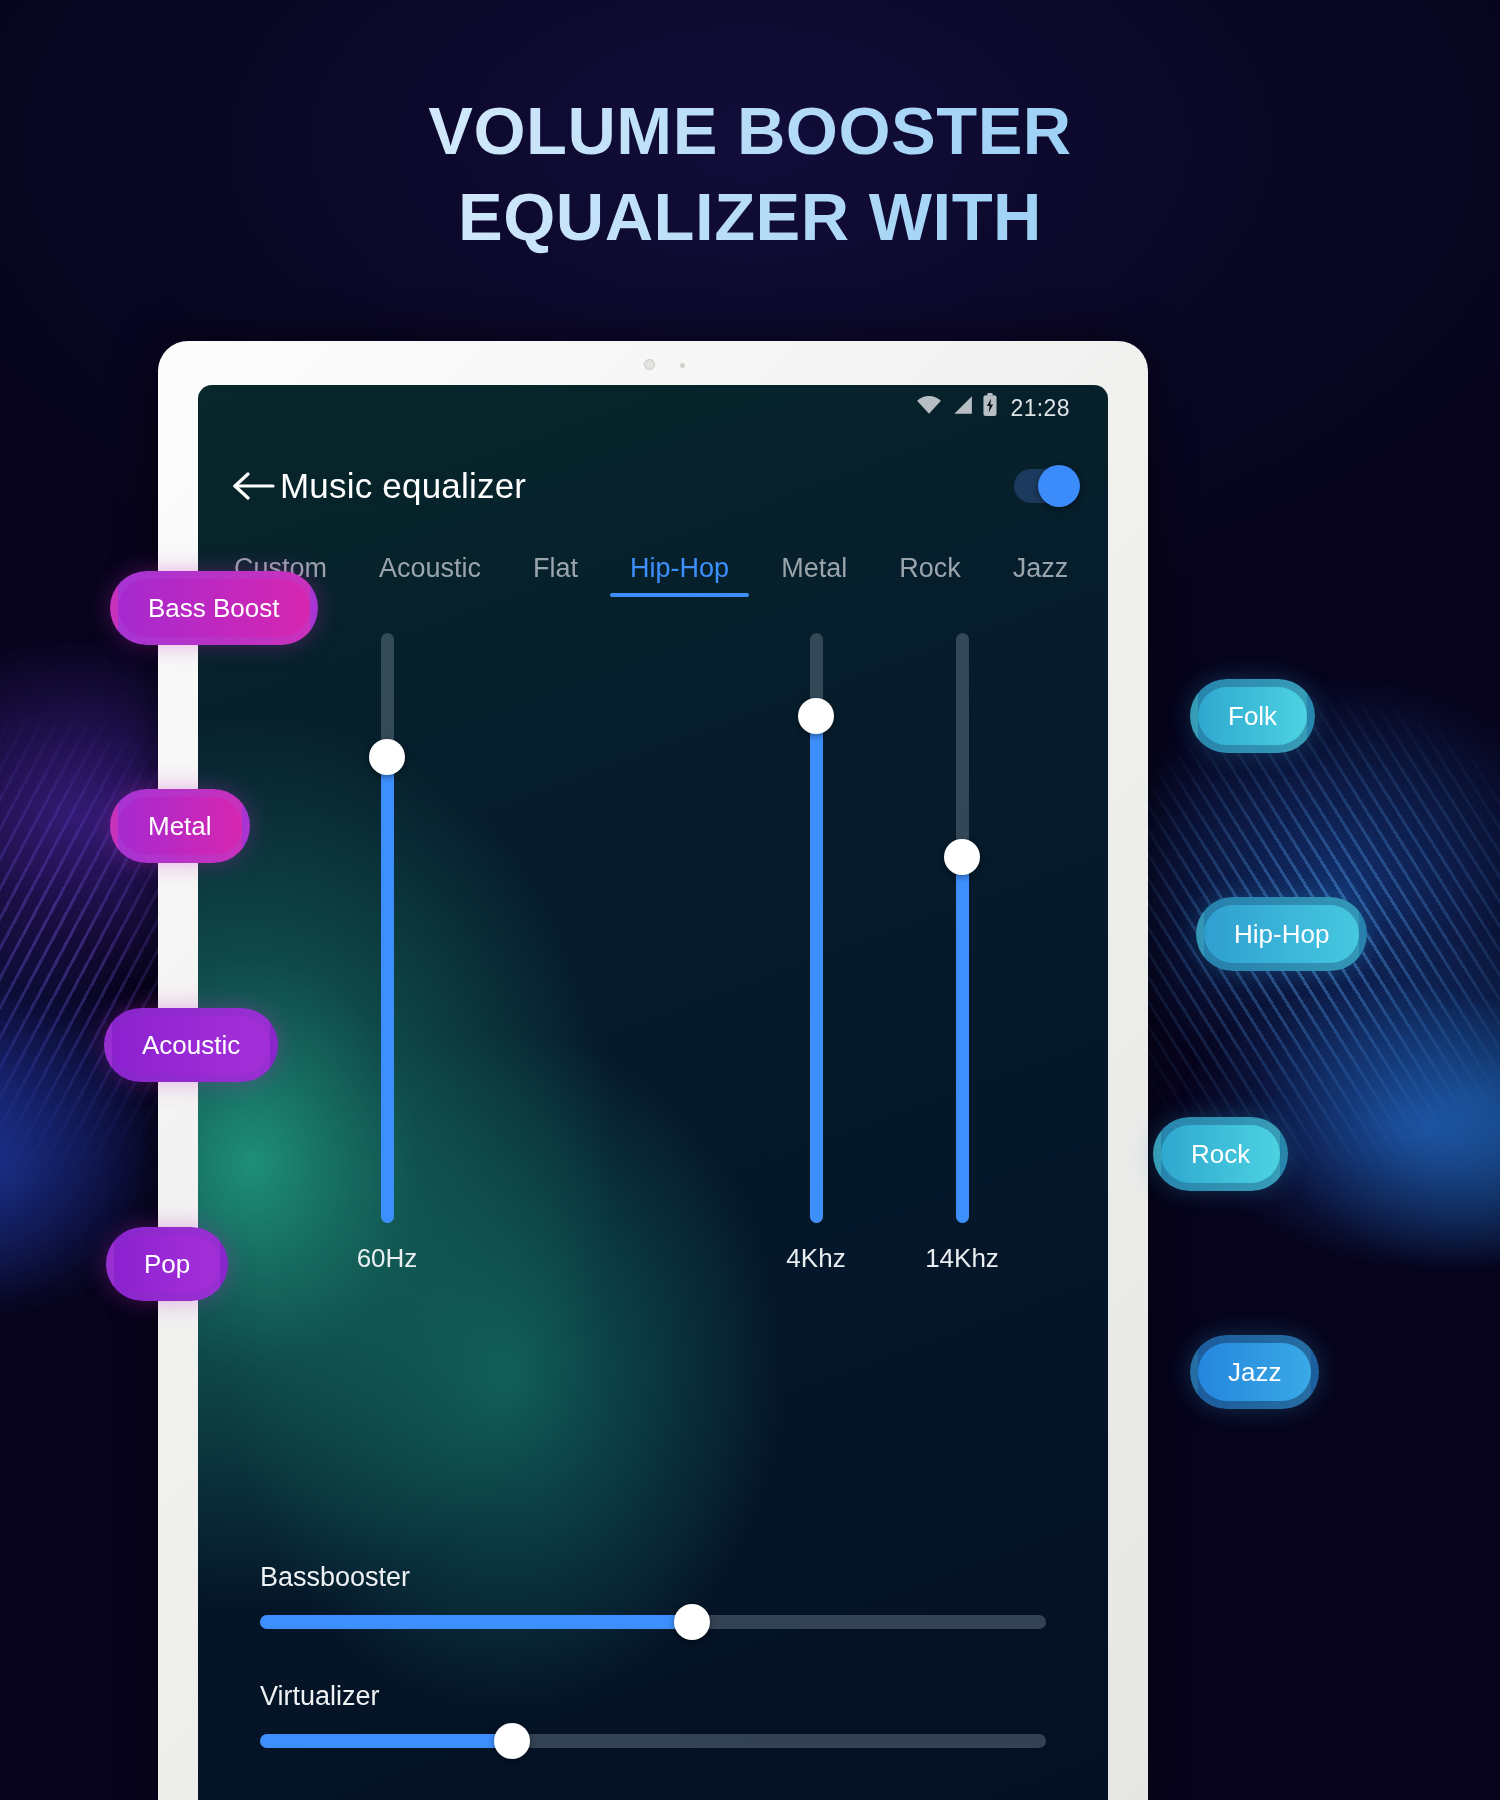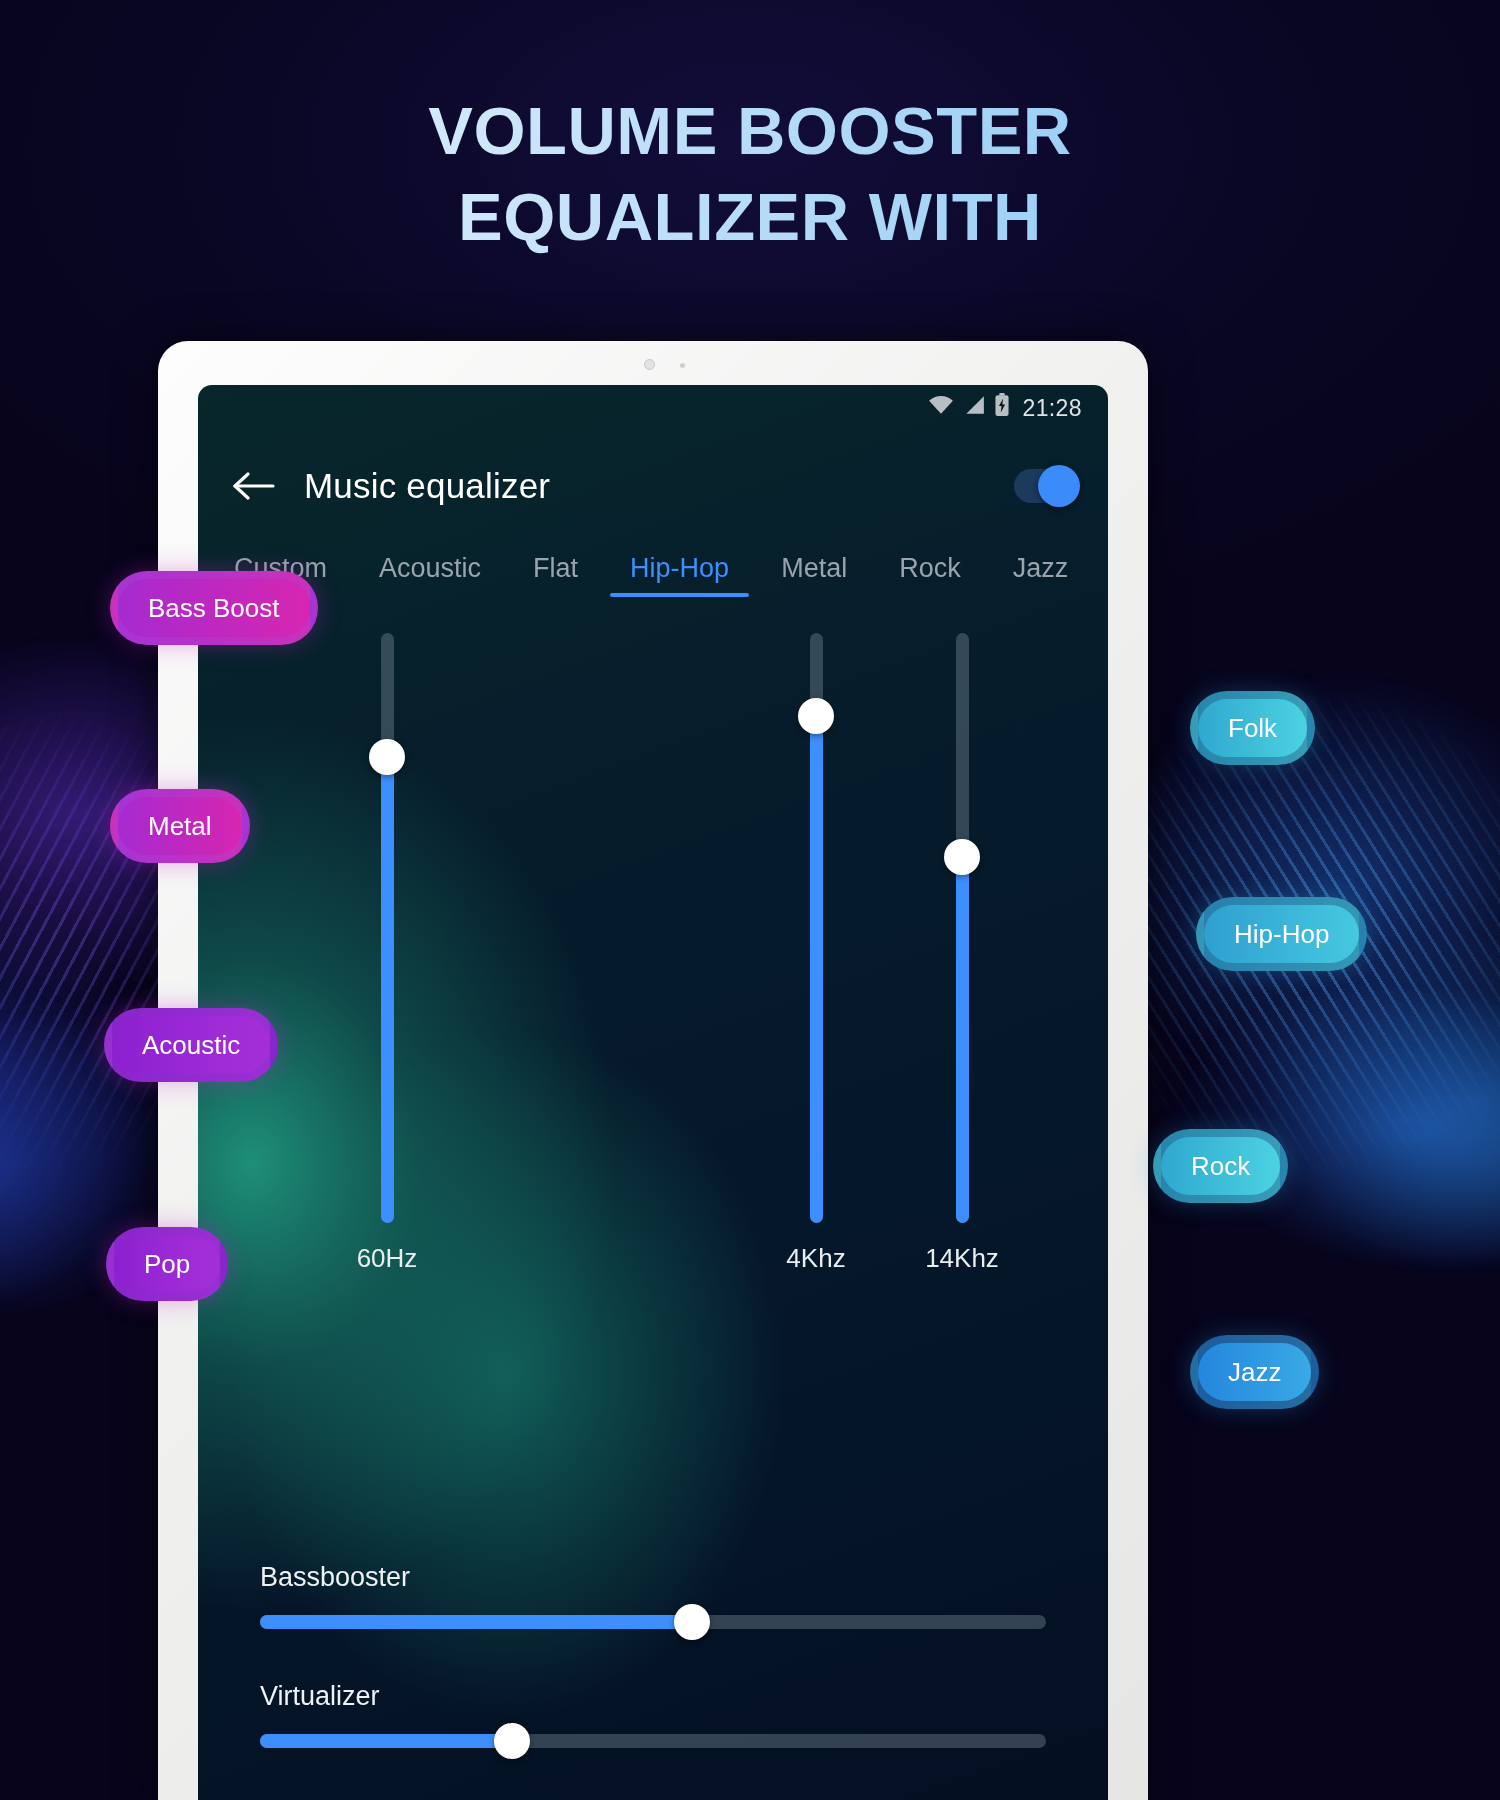--- a/index.html
+++ b/index.html
@@ -101,34 +101,34 @@
     background:
       radial-gradient(ellipse 520px 640px at 6% 55%, #1e8f78 0%, rgba(22,110,96,.55) 32%, rgba(11,40,56,0) 70%),
       radial-gradient(ellipse 420px 520px at 34% 70%, rgba(26,150,126,.55) 0%, rgba(18,90,85,0) 66%),
       linear-gradient(160deg,#07272a 0%, #061d2c 30%, #05172a 62%, #040f22 100%);
   }
 
   
   #statusbar{
     position:absolute; top:0; left:0; right:0; height:46px;
     display:flex; align-items:center; justify-content:flex-end;
-    padding-right:26px; gap:9px;
+    padding-right:38px; gap:9px;
     color:#c3c9cd; font-size:22px;text-align:center;
   }
   .si{ display:block; }
   #clock{ font-size:23px; color:#dfe4e7; letter-spacing:.4px; margin-left:3px; }
 
   
   #appbar{
     position:absolute; top:46px; left:0; right:0; height:110px;
     display:flex; align-items:center; padding:0 30px;
   }
   #back-btn{ width:52px; height:52px; display:flex; align-items:center; justify-content:center; cursor:pointer; }
   #appbar-title{
-    color:#fff; font-size:35px; margin-left:24px; letter-spacing:.2px;
+    color:#fff; font-size:35px; letter-spacing:.2px;
   }
   #power-toggle{
     margin-left:auto; width:64px; height:34px; border-radius:17px;
     background:#1c3a5e; position:relative; cursor:pointer;
   }
   #power-toggle::after{
     content:""; position:absolute; right:-2px; top:-4px;
     width:42px; height:42px; border-radius:50%;
     background:#3b8bfb; box-shadow:0 2px 6px rgba(0,0,0,.45);
   }
@@ -210,21 +210,20 @@
     border:8px solid rgba(30,92,130,.45);
     background:linear-gradient(90deg,#2f9fd0 0%,#46c8e0 100%);
     box-shadow:0 0 24px rgba(40,150,200,.30);
   }
   .pill.right.blue{
     background:linear-gradient(90deg,#2486dd 0%,#3aa9e6 100%);
     border-color:rgba(22,60,105,.55);
   }
   .pill.right.cyanlite{
     background:linear-gradient(90deg,#2fa8cf 0%,#4cd2e2 100%);
-    margin-top:12px;
   }
 </style>
 </head>
 <body>
 
 <div id="bg">
   <div class="swirl" id="swirl-left"></div>
   <div class="swirl" id="swirl-left-lines"></div>
   <div class="swirl" id="swirl-left-wave"></div>
   <div class="swirl" id="swirl-right"></div>

